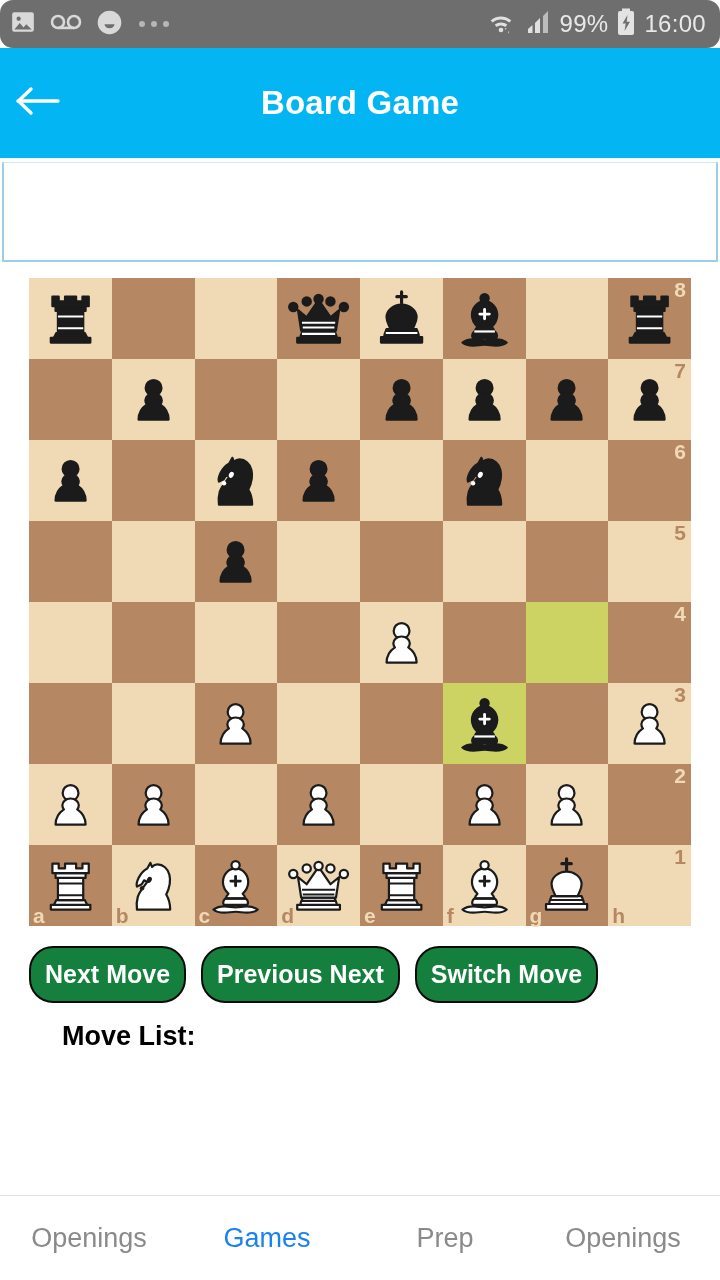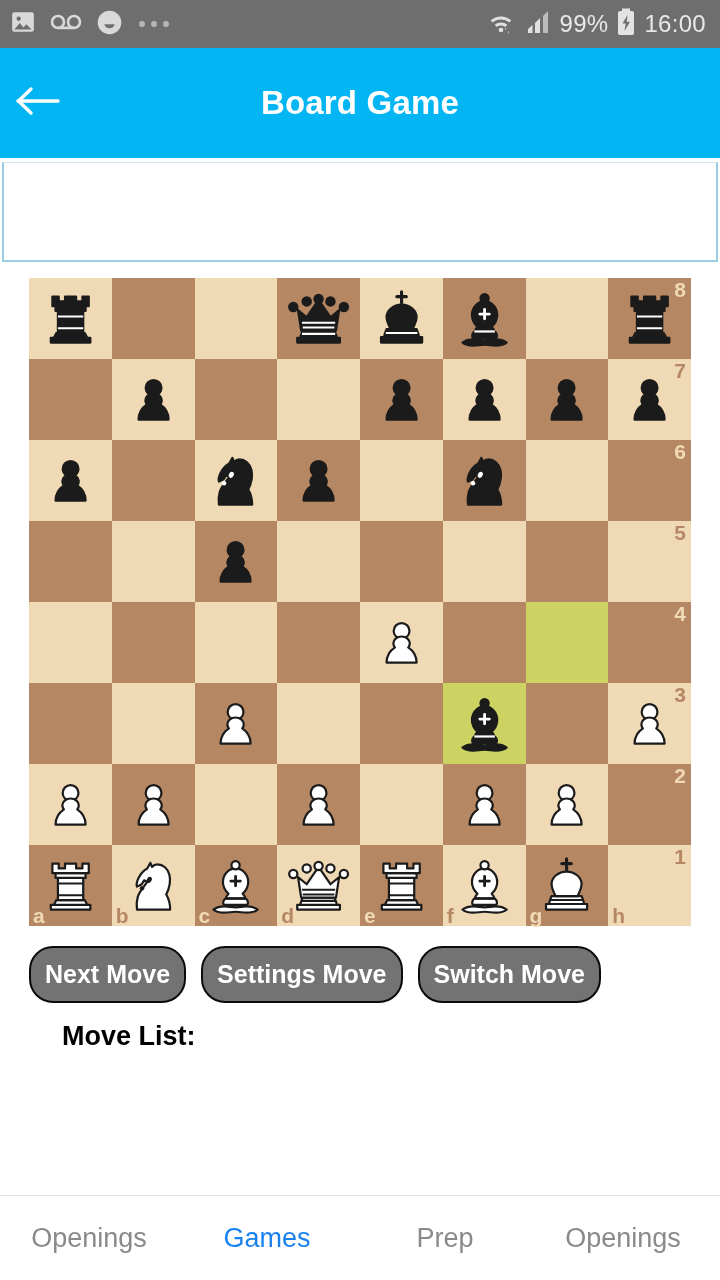--- a/index.html
+++ b/index.html
@@ -9,20 +9,21 @@
     background: #ffffff;
     overflow: hidden;
   }
   #app { position: relative; width: 720px; height: 1280px; background:#fff; }
 
   
   .statusbar {
     height: 48px; background: #6e6e6e;
     display: flex; align-items: center; justify-content: space-between;
     padding: 0 14px 0 10px;
+    border-radius: 13px;
   }
   .sb-left { display: flex; align-items: center; gap: 14px; }
   .sb-right { display: flex; align-items: center; gap: 8px; }
   .sb-text { color: #e8e8e8; font-size: 24px; font-weight: 400; letter-spacing: .3px; }
   .ic { display:block; }
 
   
   .appbar {
     height: 110px; background: #03b6f3;
     display: flex; align-items: center; position: relative;
@@ -73,21 +74,21 @@
   .lbl-on-light { color: #b58863; }
   .lbl-on-dark  { color: #f0d9b5; }
   .piece { width: 100%; height: 100%; display:block; }
 
   
   .btn-row {
     display: flex; align-items: center; gap: 15px;
     padding: 20px 29px 0 29px;
   }
   .btn {
-    background: #737373;
+    background: #15803d;
     border: 2px solid #0b0b0b;
     border-radius: 24px;
     color: #ffffff;
     font-size: 25px; font-weight: 700;
     padding: 12px 14px;
     text-align: center;
     cursor: pointer;
     white-space: nowrap;
   }
 
@@ -644,21 +645,21 @@
         </div>
         <div class="sq light">
           <span class="rank-lbl lbl-on-light">1</span>
           <span class="file-lbl lbl-on-light">h</span>
         </div>
       </div>
   </div>
 
   <div class="btn-row">
     <div class="btn">Next Move</div>
-    <div class="btn">Settings Move</div>
+    <div class="btn">Previous Next</div>
     <div class="btn">Switch Move</div>
   </div>
 
   <div class="movelist">
     <div class="ml-title">Move List:</div>
   </div>
 
   <div class="divider"></div>
 
   <div class="bottomnav" id="bottomnav">

